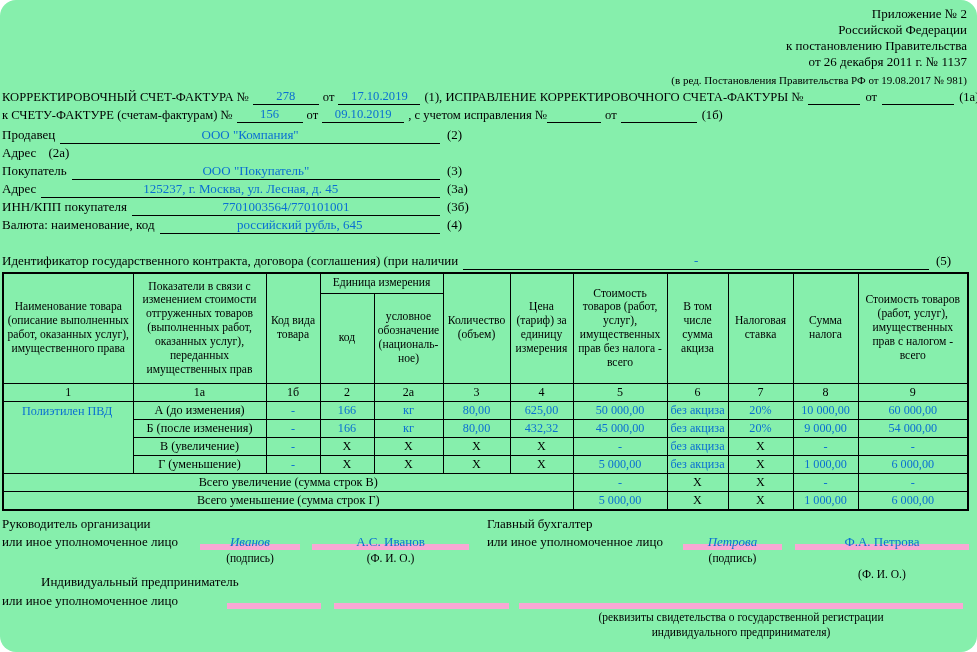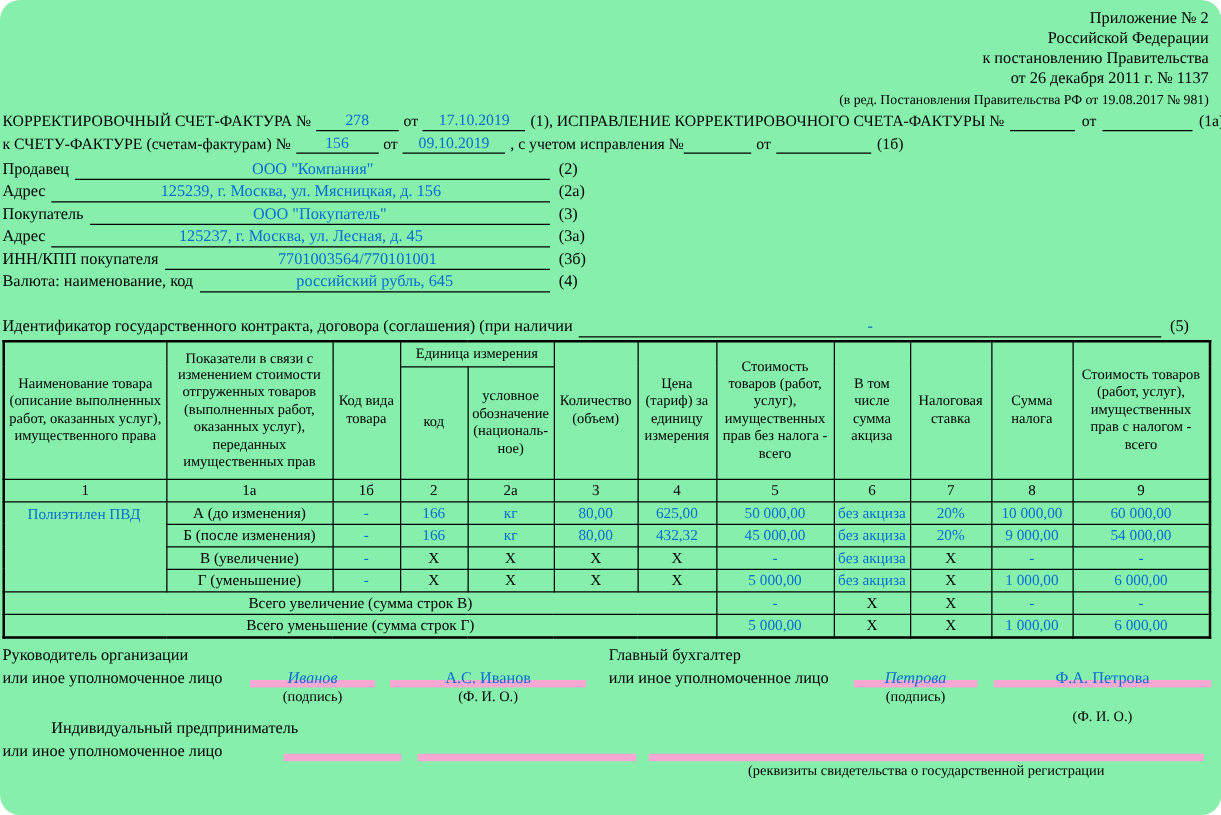--- a/index.html
+++ b/index.html
@@ -84,21 +84,20 @@
   </div>
 
   <div class="reqs">
     <div class="req">
       <span class="lbl">Продавец</span>
       <span class="line">ООО "Компания"</span>
       <span class="num">(2)</span>
     </div>
     <div class="req">
       <span class="lbl">Адрес</span>
-      <span class="line">125239, г. Москва, ул. Мясницкая, д. 156</span>
       <span class="num">(2а)</span>
     </div>
     <div class="req">
       <span class="lbl">Покупатель</span>
       <span class="line">ООО "Покупатель"</span>
       <span class="num">(3)</span>
     </div>
     <div class="req">
       <span class="lbl">Адрес</span>
       <span class="line">125237, г. Москва, ул. Лесная, д. 45</span>
@@ -276,16 +275,17 @@
       <span class="line"></span>
       <span class="cap"></span>
     </span>
     <span class="group" style="width:175px; margin-left:13px;">
       <span class="line"></span>
       <span class="cap"></span>
     </span>
     <span class="group" style="width:444px; margin-left:10px;">
       <span class="line"></span>
       <span class="cap">(реквизиты свидетельства о государственной регистрации</span>
+      <span class="cap">индивидуального предпринимателя)</span>
     </span>
   </div>
 
 </div>
 
 </body></html>

